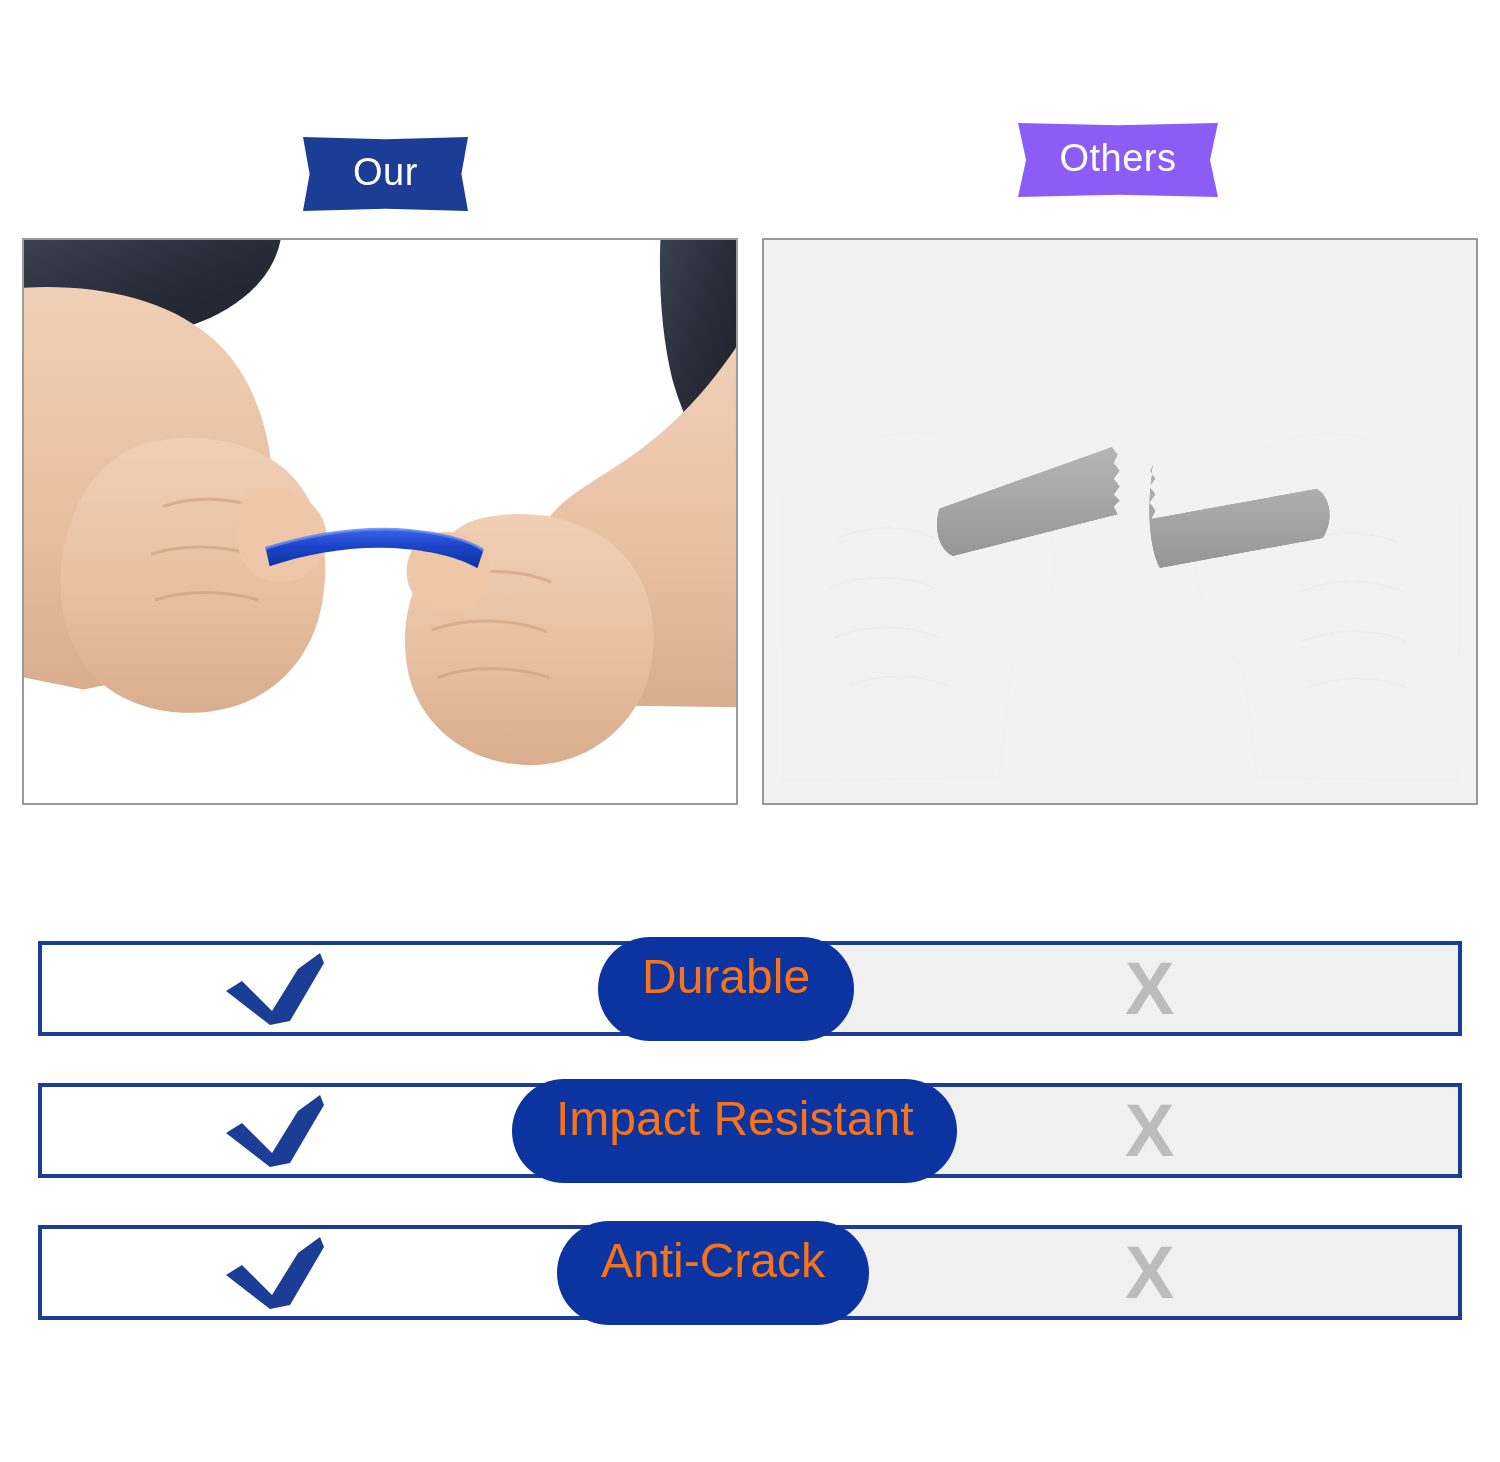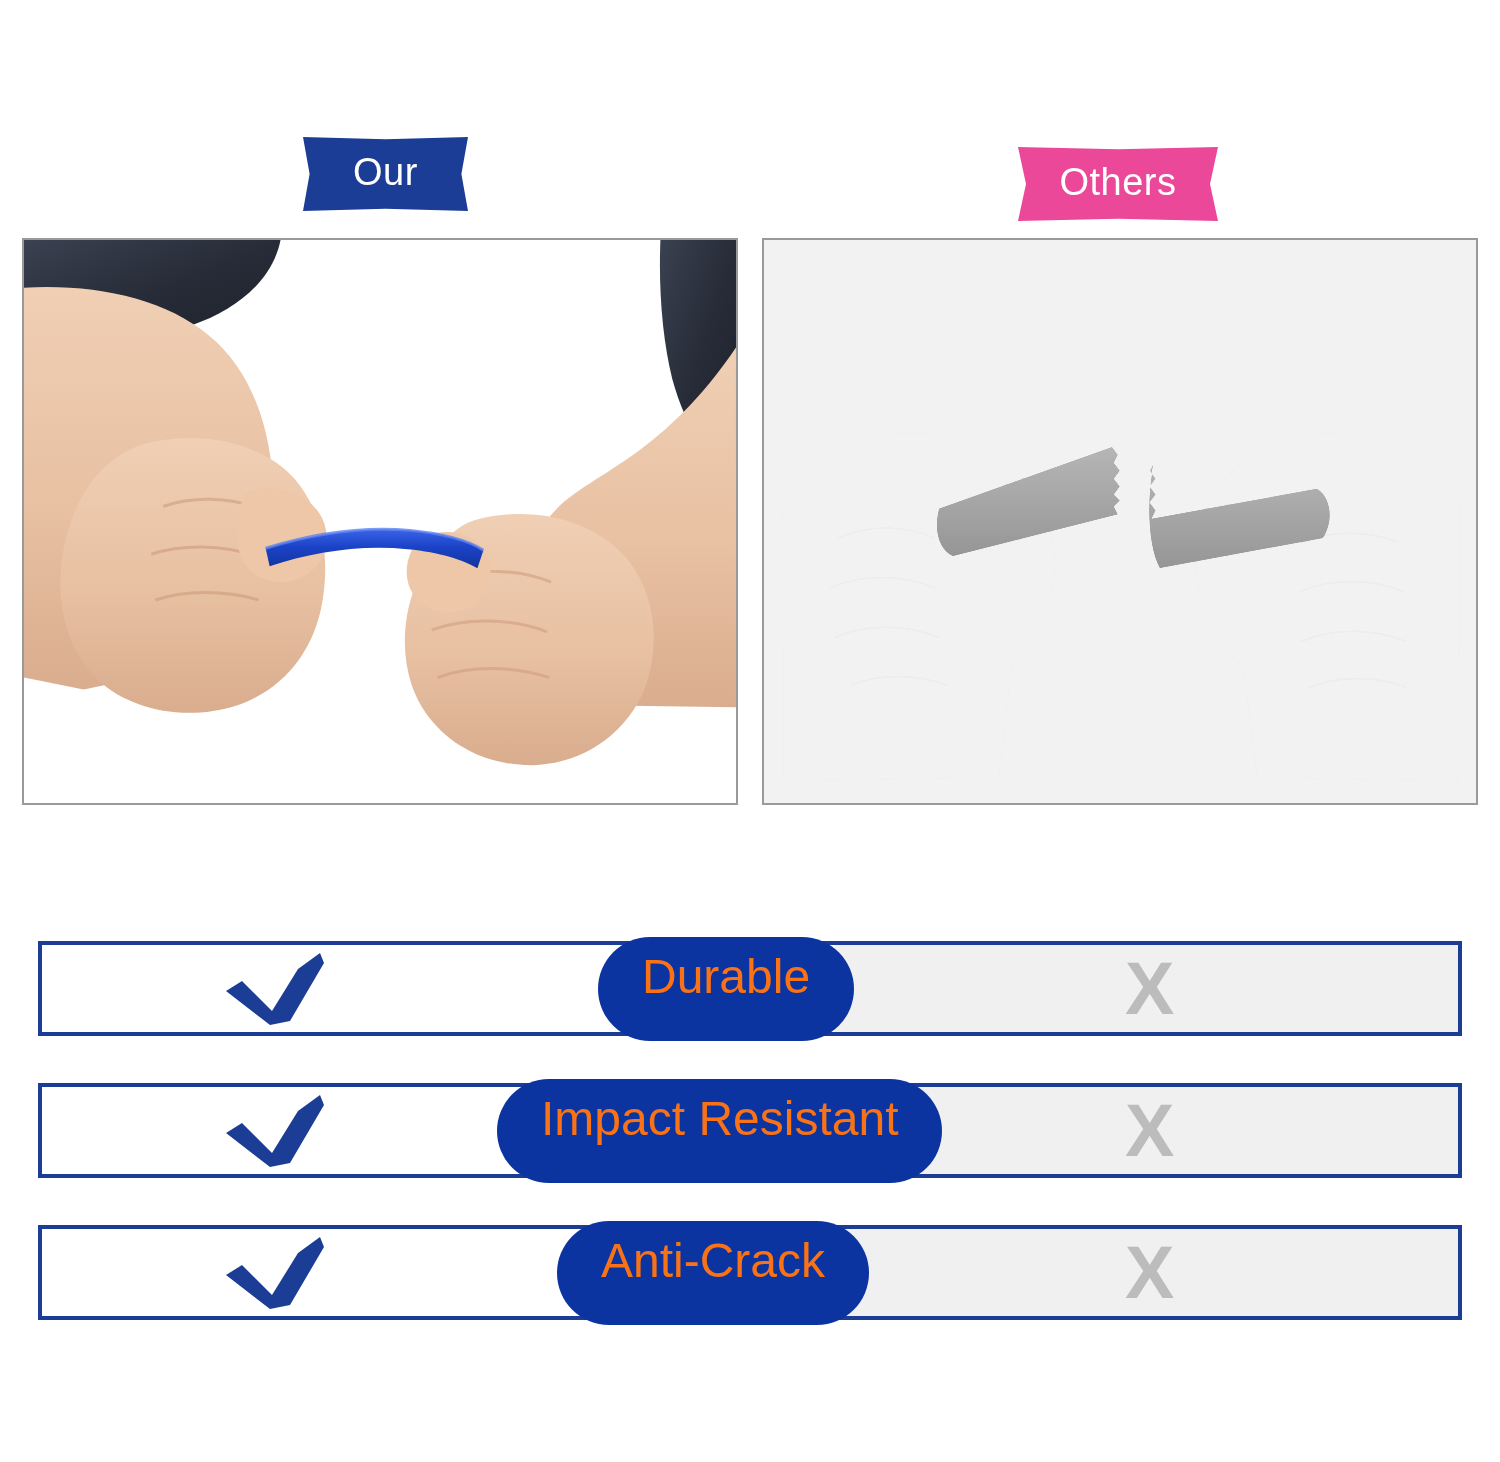--- a/index.html
+++ b/index.html
@@ -45,23 +45,23 @@
        4% 50%);
   }
   .banner-our {
     left: 303px;
     top: 137px;
     width: 165px;
     background: #1c3d96;
   }
   .banner-others {
     left: 1018px;
-    top: 147px;
+    top: 123px;
     width: 200px;
-    background: #ec4899;
+    background: #8b5cf6;
   }
 
   
   .photo-panel {
     position: absolute;
     top: 238px;
     width: 716px;
     height: 567px;
     border: 2px solid #9a9a9a;
     background: #ffffff;
@@ -138,21 +138,21 @@
     align-items: center;
     justify-content: center;
     color: #f97316;
     font-size: 48px;
     line-height: 1;
     padding: 0 44px 24px 44px;
     white-space: nowrap;
     z-index: 5;
   }
   .pill-1 { left: 556px; }
-  .pill-2 { left: 455px; }
+  .pill-2 { left: 470px; }
   .pill-3 { left: 515px; text-align: right; }
 </style>
 </head>
 <body>
 
 <div class="page">
 
   <div class="banner banner-our">Our</div>
 
   <div class="banner banner-others">Others</div>

